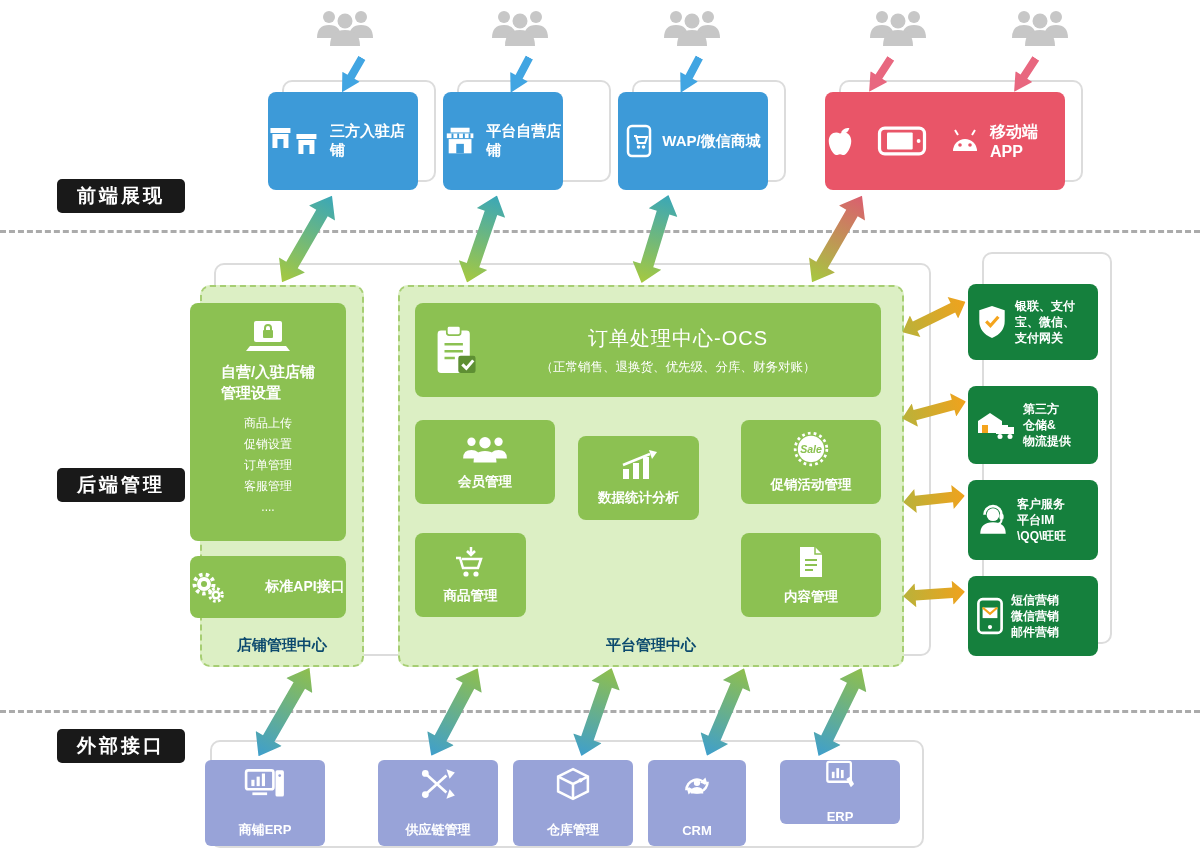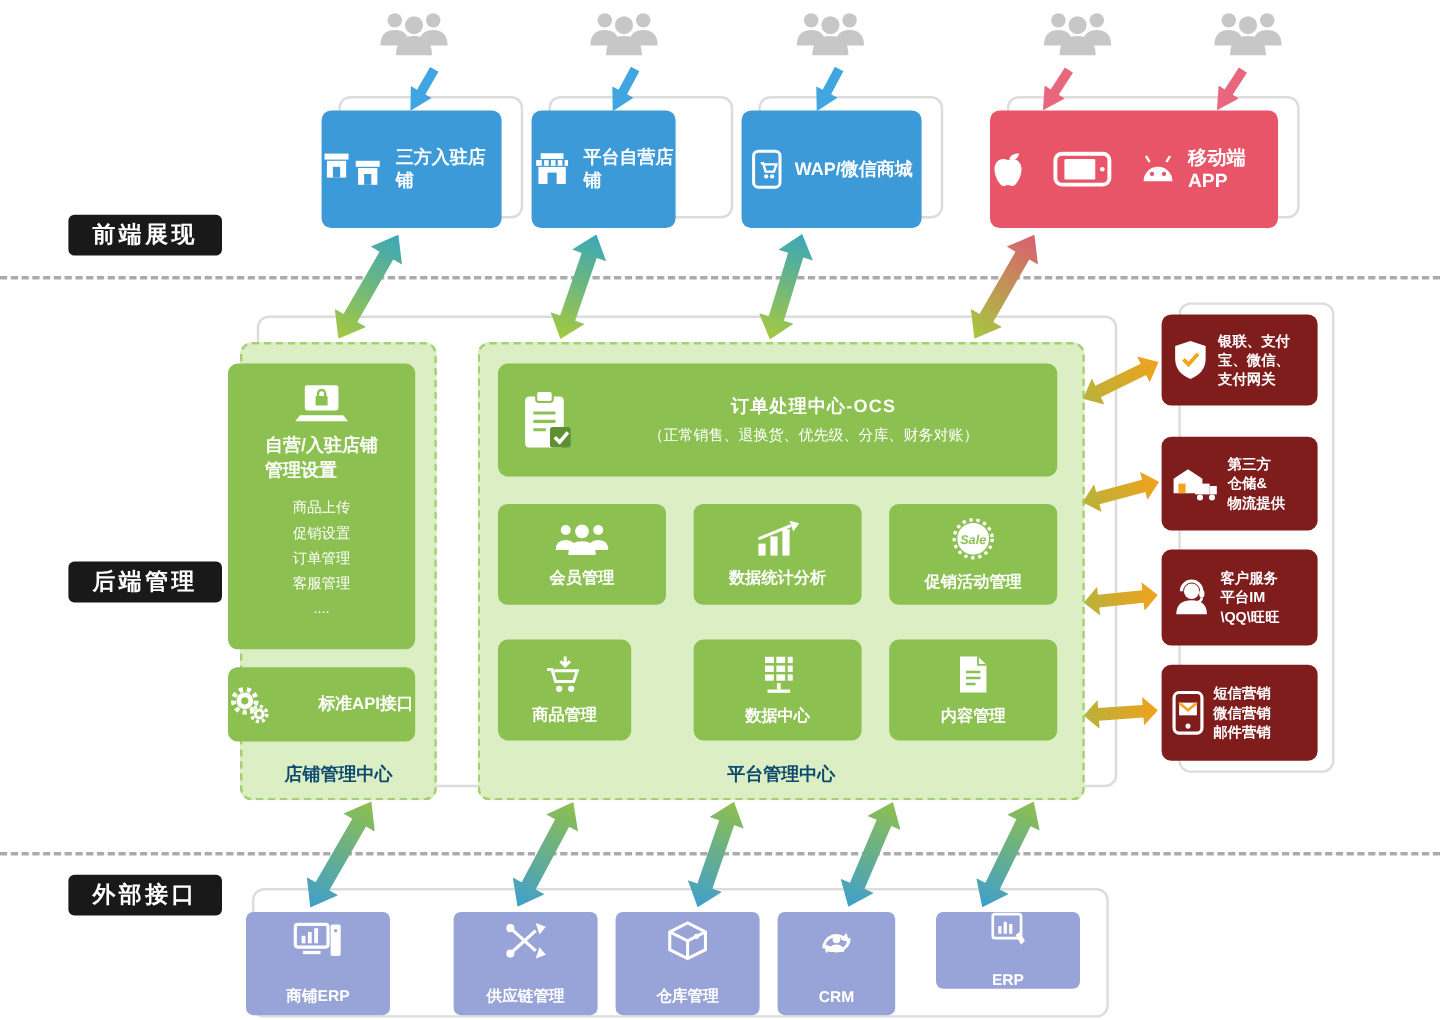--- a/index.html
+++ b/index.html
@@ -21,26 +21,26 @@
   .container-green{position:absolute;background:#DCEFC4;border:2px dashed #A6CE72;border-radius:10px;z-index:1;}
   .cg-label{position:absolute;bottom:10px;left:0;right:0;text-align:center;font-size:15px;
         font-weight:bold;color:#0c4a6e;}
   .gbox{position:absolute;background:#8CC152;border-radius:8px;color:#fff;z-index:3;}
   .mainstore{display:flex;flex-direction:column;align-items:center;padding-top:16px;box-sizing:border-box;}
   .mainstore .t{font-size:15px;font-weight:bold;line-height:21px;margin-top:6px;}
   .mainstore .items{margin-top:10px;font-size:12px;line-height:21px;text-align:center;}
   .apibox{display:flex;align-items:center;justify-content:center;gap:8px;font-size:14px;font-weight:bold;}
   .ocs{display:flex;align-items:center;padding:0 18px;box-sizing:border-box;gap:14px;}
   .ocs .txt{flex:1;text-align:center;}
-  .ocs .t1{font-size:15px;font-weight:bold;letter-spacing:1px;}
+  .ocs .t1{font-size:20px;font-weight:normal;letter-spacing:1px;}
   .ocs .t2{font-size:12.5px;margin-top:7px;}
   .module{display:flex;flex-direction:column;align-items:center;justify-content:center;gap:8px;}
   .module .lbl{font-size:13.5px;font-weight:bold;}
-  .orange{position:absolute;background:#7f1d1d;border-radius:8px;color:#fff;display:flex;
-        align-items:center;gap:7px;padding:6px 8px;box-sizing:border-box;z-index:3;}
+  .orange{position:absolute;background:#15803d;border-radius:8px;color:#fff;display:flex;
+        align-items:center;gap:7px;padding:6px 8px;box-sizing:border-box;z-index:3;margin-top:22px;}
   .orange .lbl{font-size:12px;font-weight:bold;line-height:16px;white-space:pre-line;text-align:left;}
   .purple{position:absolute;background:#98A3D8;border-radius:6px;color:#fff;display:flex;
         flex-direction:column;align-items:center;justify-content:center;gap:20px;z-index:3;}
   .purple .lbl{font-size:13px;font-weight:bold;}
 </style>
 </head>
 <body>
 
 <div class="canvas">
 
@@ -243,21 +243,21 @@
           <circle cx="11" cy="8" r="4"></circle>
           <path d="M3 24q0-8 8-8t8 8z"></path>
           <circle cx="37" cy="8" r="4"></circle>
           <path d="M29 24q0-8 8-8t8 8z"></path>
           <circle cx="24" cy="9" r="5.5"></circle>
           <path d="M13 28q0-11 11-11t11 11z"></path>
         </g>
       </svg>
     <span class="lbl">会员管理</span>
   </div>
-  <div class="gbox module" style="left:578px;top:420px;width:140px;height:84px;">
+  <div class="gbox module" style="left:578px;top:436px;width:121px;height:84px;">
     <svg width="50" height="32" viewBox="0 0 48 32">
         <g fill="#fff">
           <rect x="8" y="20" width="6" height="10"></rect>
           <rect x="18" y="14" width="6" height="16"></rect>
           <rect x="28" y="8" width="6" height="22"></rect>
         </g>
         <path d="M8 16 35 5" stroke="#fff" stroke-width="2.5" fill="none"></path>
         <path d="M34 1l8 2-5 7z" fill="#fff"></path>
       </svg>
     <span class="lbl">数据统计分析</span>
@@ -272,38 +272,20 @@
   </div>
 
   <div class="gbox module" style="left:415px;top:533px;width:111px;height:84px;">
     <svg width="44" height="34" viewBox="0 0 42 34">
         <path d="M21 2v7m-4-3l4 4 4-4" stroke="#fff" stroke-width="2.5" fill="none"></path>
         <path d="M6 13h4l3 10h15l3-9H12" stroke="#fff" stroke-width="2.5" fill="none"></path>
         <circle cx="16" cy="29" r="2.6" fill="#fff"></circle>
         <circle cx="26" cy="29" r="2.6" fill="#fff"></circle>
       </svg>
     <span class="lbl">商品管理</span>
-  </div>
-  <div class="gbox module" style="left:578px;top:533px;width:140px;height:84px;">
-    <svg width="42" height="36" viewBox="0 0 40 34">
-        <g fill="#fff">
-          <rect x="10" y="3" width="7" height="5"></rect>
-          <rect x="19" y="3" width="7" height="5"></rect>
-          <rect x="28" y="3" width="4" height="5"></rect>
-          <rect x="10" y="10" width="7" height="5"></rect>
-          <rect x="19" y="10" width="7" height="5"></rect>
-          <rect x="28" y="10" width="4" height="5"></rect>
-          <rect x="10" y="17" width="7" height="5"></rect>
-          <rect x="19" y="17" width="7" height="5"></rect>
-          <rect x="28" y="17" width="4" height="5"></rect>
-          <rect x="19.5" y="24" width="3" height="5"></rect>
-          <rect x="12" y="29" width="18" height="2.6"></rect>
-        </g>
-      </svg>
-    <span class="lbl">数据中心</span>
   </div>
   <div class="gbox module" style="left:741px;top:533px;width:140px;height:84px;">
     <svg width="30" height="36" viewBox="0 0 30 34">
         <path d="M4 2h15l7 7v23H4z" fill="#fff"></path>
         <path d="M19 2v7h7" fill="none" stroke="#8CC152" stroke-width="1.5"></path>
         <g stroke="#8CC152" stroke-width="2">
           <path d="M9 15h12M9 20h12M9 25h8"></path>
         </g>
       </svg>
     <span class="lbl">内容管理</span>

